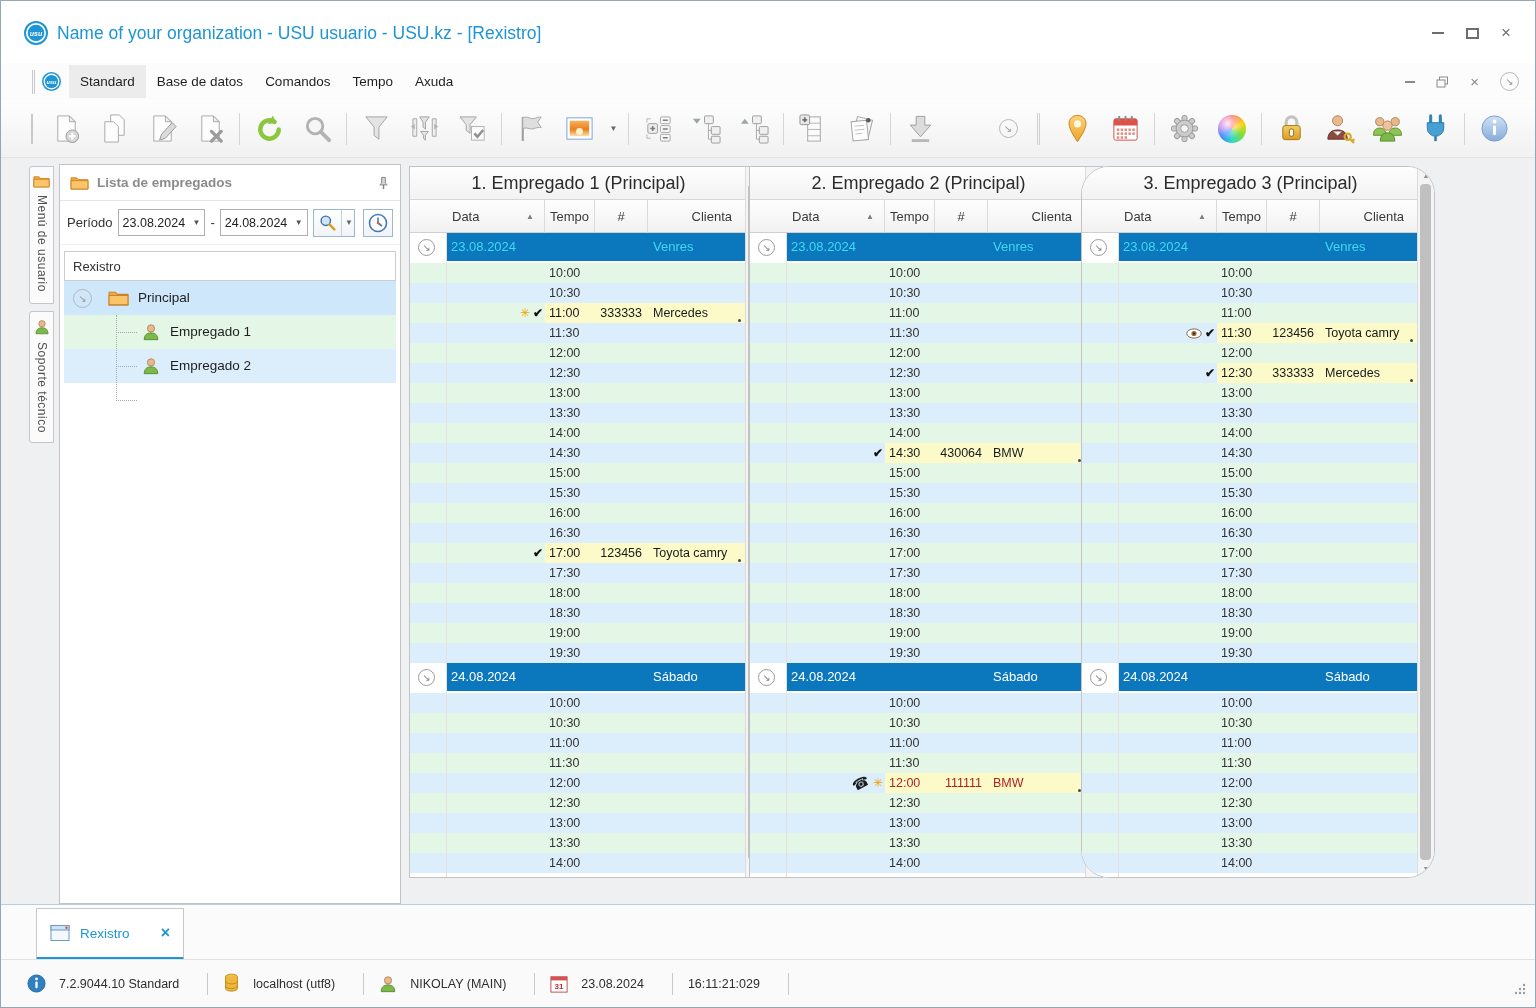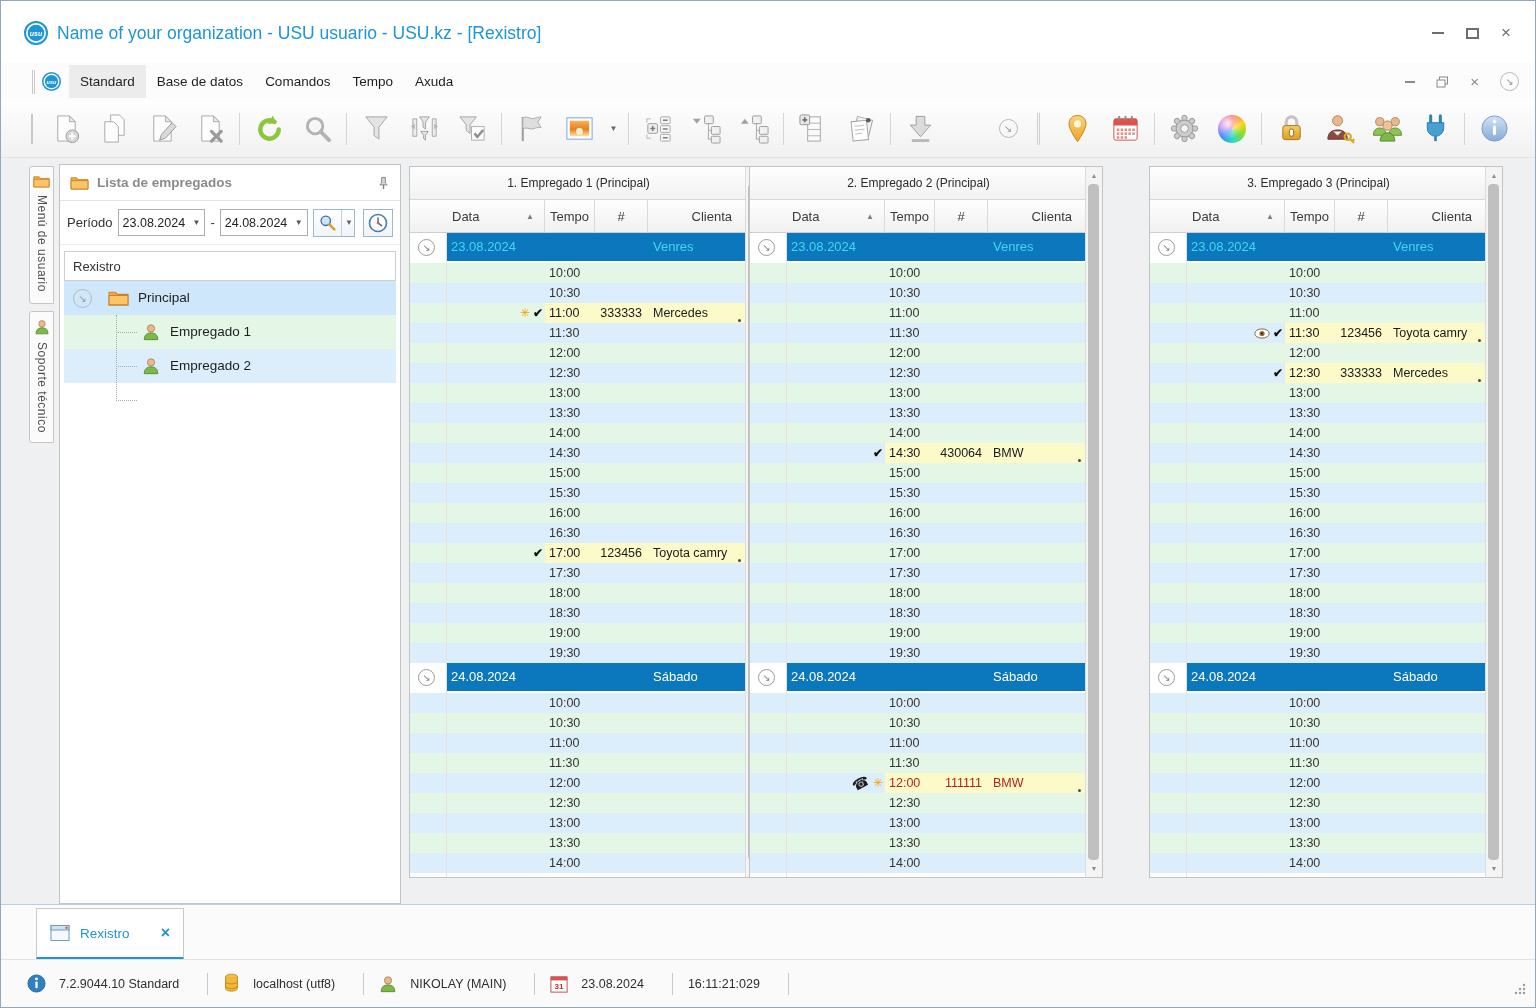--- a/index.html
+++ b/index.html
@@ -59,21 +59,21 @@
 .trow{position:absolute;left:4px;right:4px;height:34px;font-size:13.5px;color:#1f1f1f}
 .trow .lbl{position:absolute;top:9px}
 .trow.root{background:var(--selected-tree-row)}
 .trow.g{background:var(--row-green)}
 .trow.b{background:var(--row-blue)}
 .tree-v{position:absolute;left:56px;top:150px;height:84px;border-left:1px dotted #a9a9a9}
 .tree-h{position:absolute;left:56px;width:21px;height:1px;border-top:1px dotted #a9a9a9}
 
 
 .panel{position:absolute;top:165px;width:354px;height:712px;background:#fff;border:1px solid #c3c3c3;overflow:hidden}
-.p-title{position:absolute;left:0;top:0;width:337px;height:33px;border-bottom:1px solid #d6d6d6;background:linear-gradient(#fefefe,#f2f2f2);display:flex;align-items:center;justify-content:center;font-size:12px;color:#2c2c2c}
+.p-title{position:absolute;left:0;top:0;width:337px;height:33px;border-bottom:1px solid #d6d6d6;background:linear-gradient(#fefefe,#f2f2f2);display:flex;align-items:center;justify-content:center;font-size:18px;color:#2c2c2c}
 .p-cols{position:absolute;left:0;top:33px;width:337px;height:33px;border-bottom:1px solid #cfcfcf;background:linear-gradient(#fefefe,#f1f1f1);font-size:13px;color:#3a3a3a}
 .pc{position:absolute;top:0;height:33px;display:flex;align-items:center}
 .pc-data{left:0;width:135px;padding-left:42px;border-right:1px solid #dadada}
 .pc-data .sort{position:absolute;left:116px;top:12px;font-size:8px;color:#7d7d7d}
 .pc-tempo{left:135px;width:50px;padding-left:5px;border-right:1px solid #dadada}
 .pc-num{left:185px;width:53px;justify-content:center;border-right:1px solid #dadada}
 .pc-clienta{left:238px;width:99px;justify-content:flex-end;padding-right:15px}
 .p-body{position:absolute;left:0;top:66px;width:337px;bottom:0;overflow:hidden;background:#fff}
 .gline{position:absolute;left:36px;top:0;bottom:0;width:1px;background:#e2e2e2;z-index:4}
 .g-row{position:absolute;left:0;width:337px;height:30px;background:#fff}
@@ -781,21 +781,21 @@
           <div class="t-row blue" style="top:620px">
             <span class="tm">14:00</span>
           </div>
         </div>
         <div class="p-scroll">
           <span class="sa up">▲</span>
           <div class="thumb"></div>
           <span class="sa dn">▼</span>
         </div>
       </div>
-      <div class="panel" style="left: 1148px;">
+      <div class="panel" style="left: 1080px; border-radius: 28px;">
         <div class="p-title">3. Empregado 3 (Principal)</div>
         <div class="p-cols">
           <div class="pc pc-data">
             <span>Data</span>
             <span class="sort">▲</span>
           </div>
           <div class="pc pc-tempo">Tempo</div>
           <div class="pc pc-num">#</div>
           <div class="pc pc-clienta">Clienta</div>
         </div>

